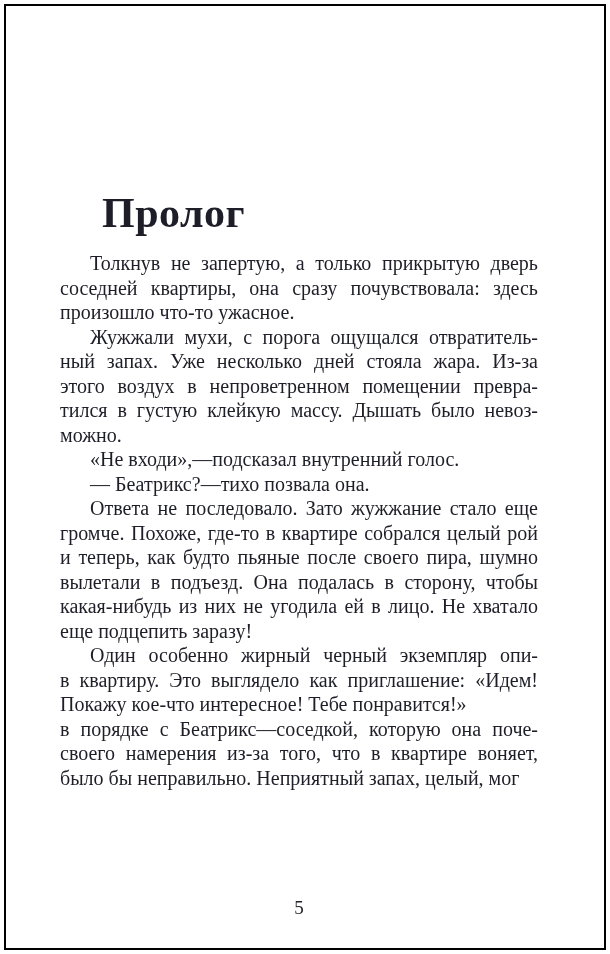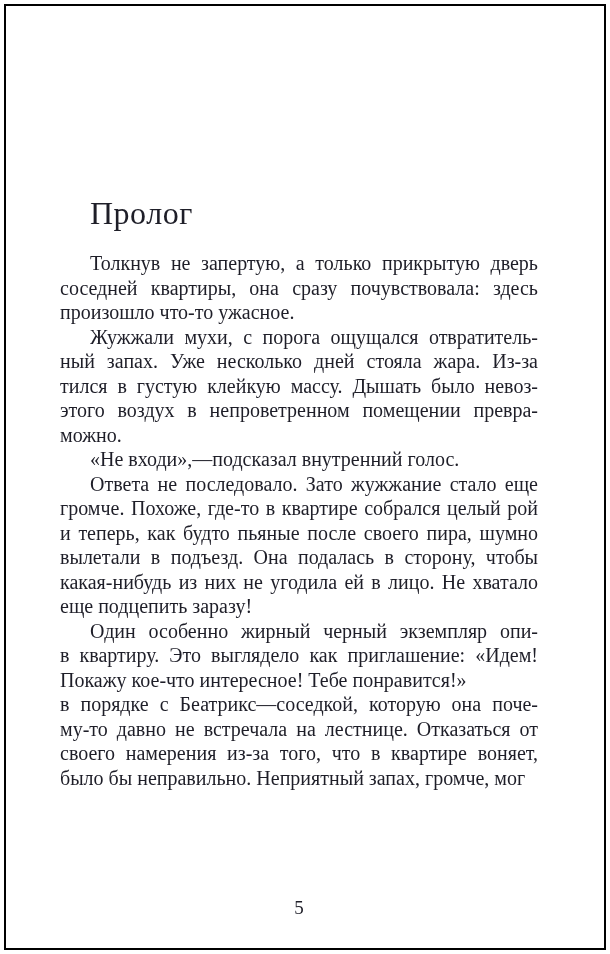--- a/index.html
+++ b/index.html
@@ -19,24 +19,24 @@
     overflow: hidden;
   }
   .frame {
     position: absolute;
     left: 4px; top: 4px; right: 4px; bottom: 4px;
     border: 2px solid var(--frame);
     pointer-events: none;
   }
   .heading {
     position: absolute;
-    left: 90px;
+    left: 102px;
     top: 196px;
-    font-size: 32px;
-    font-weight: normal;
+    font-size: 42px;
+    font-weight: bold;
     line-height: 34px;
     letter-spacing: 0.5px;
   }
   .body {
     position: absolute;
     left: 60px;
     top: 251px;
     width: 478px;
     font-size: 20px;
     line-height: 24.5px;
@@ -68,42 +68,44 @@
 
   <div class="body">
       <div class="para">
         <div class="line first">Толкнув не запертую, а только прикрытую дверь</div>
         <div class="line">соседней квартиры, она сразу почувствовала: здесь</div>
         <div class="line last">произошло что-то ужасное.</div>
       </div>
       <div class="para">
         <div class="line first">Жужжали мухи, с порога ощущался отвратитель-</div>
         <div class="line">ный запах. Уже несколько дней стояла жара. Из-за</div>
+        <div class="line">этого воздух в непроветренном помещении превра-</div>
         <div class="line">тился в густую клейкую массу. Дышать было невоз-</div>
-        <div class="line">этого воздух в непроветренном помещении превра-</div>
         <div class="line last">можно.</div>
       </div>
       <div class="para">
         <div class="line first last">«Не входи»,—подсказал внутренний голос.</div>
+      </div>
+      <div class="para">
+        <div class="line first last">— Беатрикс?—тихо позвала она.</div>
       </div>
       <div class="para">
         <div class="line first">Ответа не последовало. Зато жужжание стало еще</div>
         <div class="line">громче. Похоже, где-то в квартире собрался целый рой</div>
         <div class="line">и теперь, как будто пьяные после своего пира, шумно</div>
         <div class="line">вылетали в подъезд. Она подалась в сторону, чтобы</div>
         <div class="line">какая-нибудь из них не угодила ей в лицо. Не хватало</div>
         <div class="line last">еще подцепить заразу!</div>
       </div>
       <div class="para">
         <div class="line first">Один особенно жирный черный экземпляр опи-</div>
         <div class="line">в квартиру. Это выглядело как приглашение: «Идем!</div>
         <div class="line last">Покажу кое-что интересное! Тебе понравится!»</div>
       </div>
       <div class="para">
         <div class="line">в порядке с Беатрикс—соседкой, которую она поче-</div>
-        <div class="line">му-то давно не встречала на лестнице. Отказаться от</div>
         <div class="line">своего намерения из-за того, что в квартире воняет,</div>
-        <div class="line last">было бы неправильно. Неприятный запах, громче, мог</div>
+        <div class="line last">было бы неправильно. Неприятный запах, целый, мог</div>
       </div>
     </div>
 
   <div class="pageno">5</div>
 </div>
 
 </body></html>

